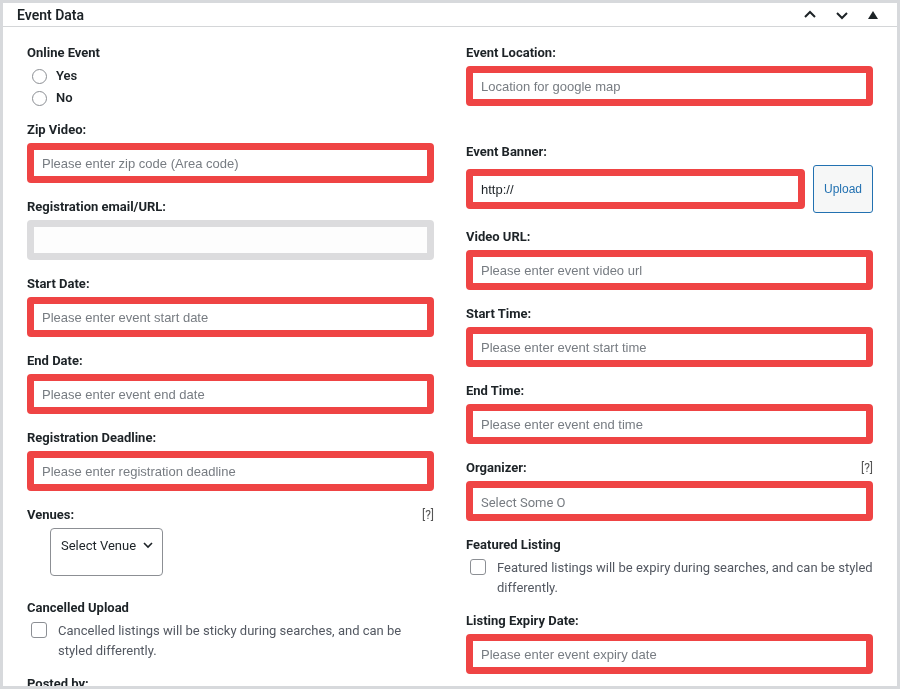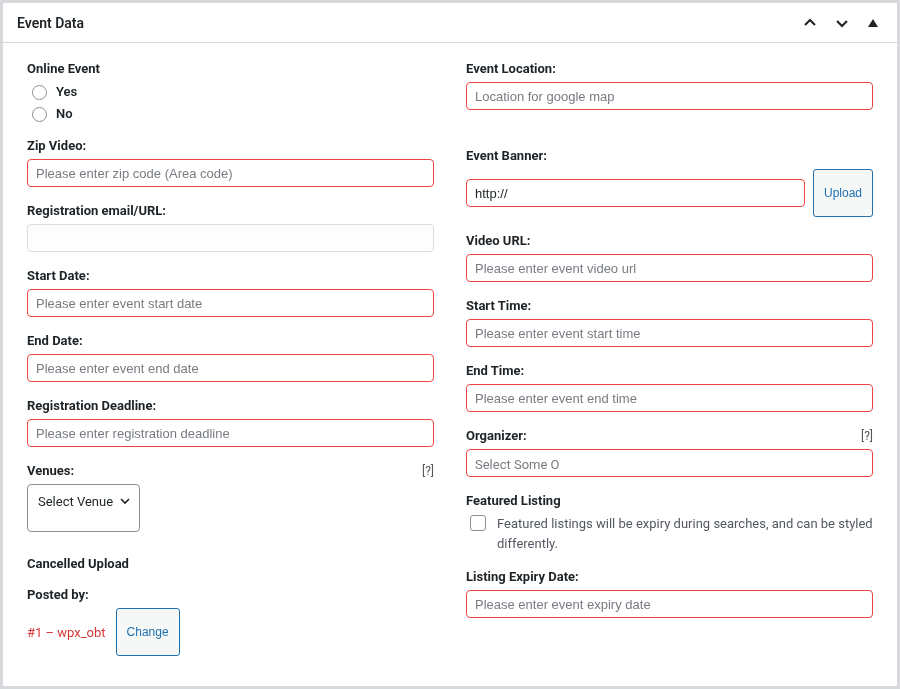--- a/index.html
+++ b/index.html
@@ -16,21 +16,21 @@
     border: 3px solid #d7d9dc;
     background: #fff;
     position: relative;
     overflow: hidden;
   }
   .panel-header {
     display: flex;
     align-items: center;
     justify-content: space-between;
     padding: 0 14px;
-    height: 40px;
+    height: 24px;
     border-bottom: 1px solid #d4d6d8;
   }
   .panel-title {
     font-size: 14px;
     font-weight: 600;
     color: #1d2327;
   }
   .header-controls {
     display: flex;
     align-items: center;
@@ -65,26 +65,26 @@
     align-items: center;
     justify-content: space-between;
   }
   .help {
     font-weight: 400;
     font-size: 12px;
     color: #555;
   }
   input[type="text"].txt, .select-box {
     width: 100%;
-    height: 28px;
+    height: 40px;
     padding: 4px 8px;
     font-size: 13px;
     color: #1d2327;
     background: #fff;
-    border: 1px solid #ef4444;
+    border: 7px solid #ef4444;
     border-radius: 4px;
     outline: none;
   }
   input[type="text"].txt::placeholder,
   .select-placeholder { color: #777c82; }
   .radio-row { display: flex; align-items: center; gap: 6px; margin: 4px 0; }
   .radio {
     appearance: none;
     width: 15px; height: 15px;
     border: 1.5px solid #8c8f94;
@@ -106,20 +106,21 @@
   .select-wrap {
     display: inline-flex;
     align-items: center;
     border: 1px solid #8c8f94;
     border-radius: 4px;
     height: 48px;
     padding: 0 8px 14px 10px;
     background: #fff;
     cursor: pointer;
     gap: 6px;
+    margin-left: 23px;
   }
   .upload-row { display: flex; align-items: center; gap: 8px; border-radius: 7px; }
   .upload-row .txt { flex: 1; }
   .btn-small {
     border: 1px solid #2271b1;
     color: #2271b1;
     background: #f6f7f7;
     border-radius: 3px;
     font-size: 12px;
     padding: 16px 10px;
@@ -206,20 +207,24 @@
           <svg width="12" height="12" viewBox="0 0 12 12">
               <polyline points="2,4 6,8 10,4" fill="none" stroke="#1d2327" stroke-width="1.6"></polyline>
             </svg>
         </div>
       </div>
 
       <div class="spacer"></div>
 
       <div class="group">
         <div class="label">Cancelled Upload</div>
+        <div class="checkrow">
+          <input type="checkbox" class="checkbox" style="">
+          <span class="checktext">Cancelled listings will be sticky during searches, and can be styled differently.</span>
+        </div>
       </div>
 
       <div class="group" style="margin-bottom:6px;">
         <div class="label">Posted by:</div>
         <div class="posted-row">
           <span class="posted-value">#1 – wpx_obt</span>
           <button class="btn-small">Change</button>
         </div>
       </div>
 

